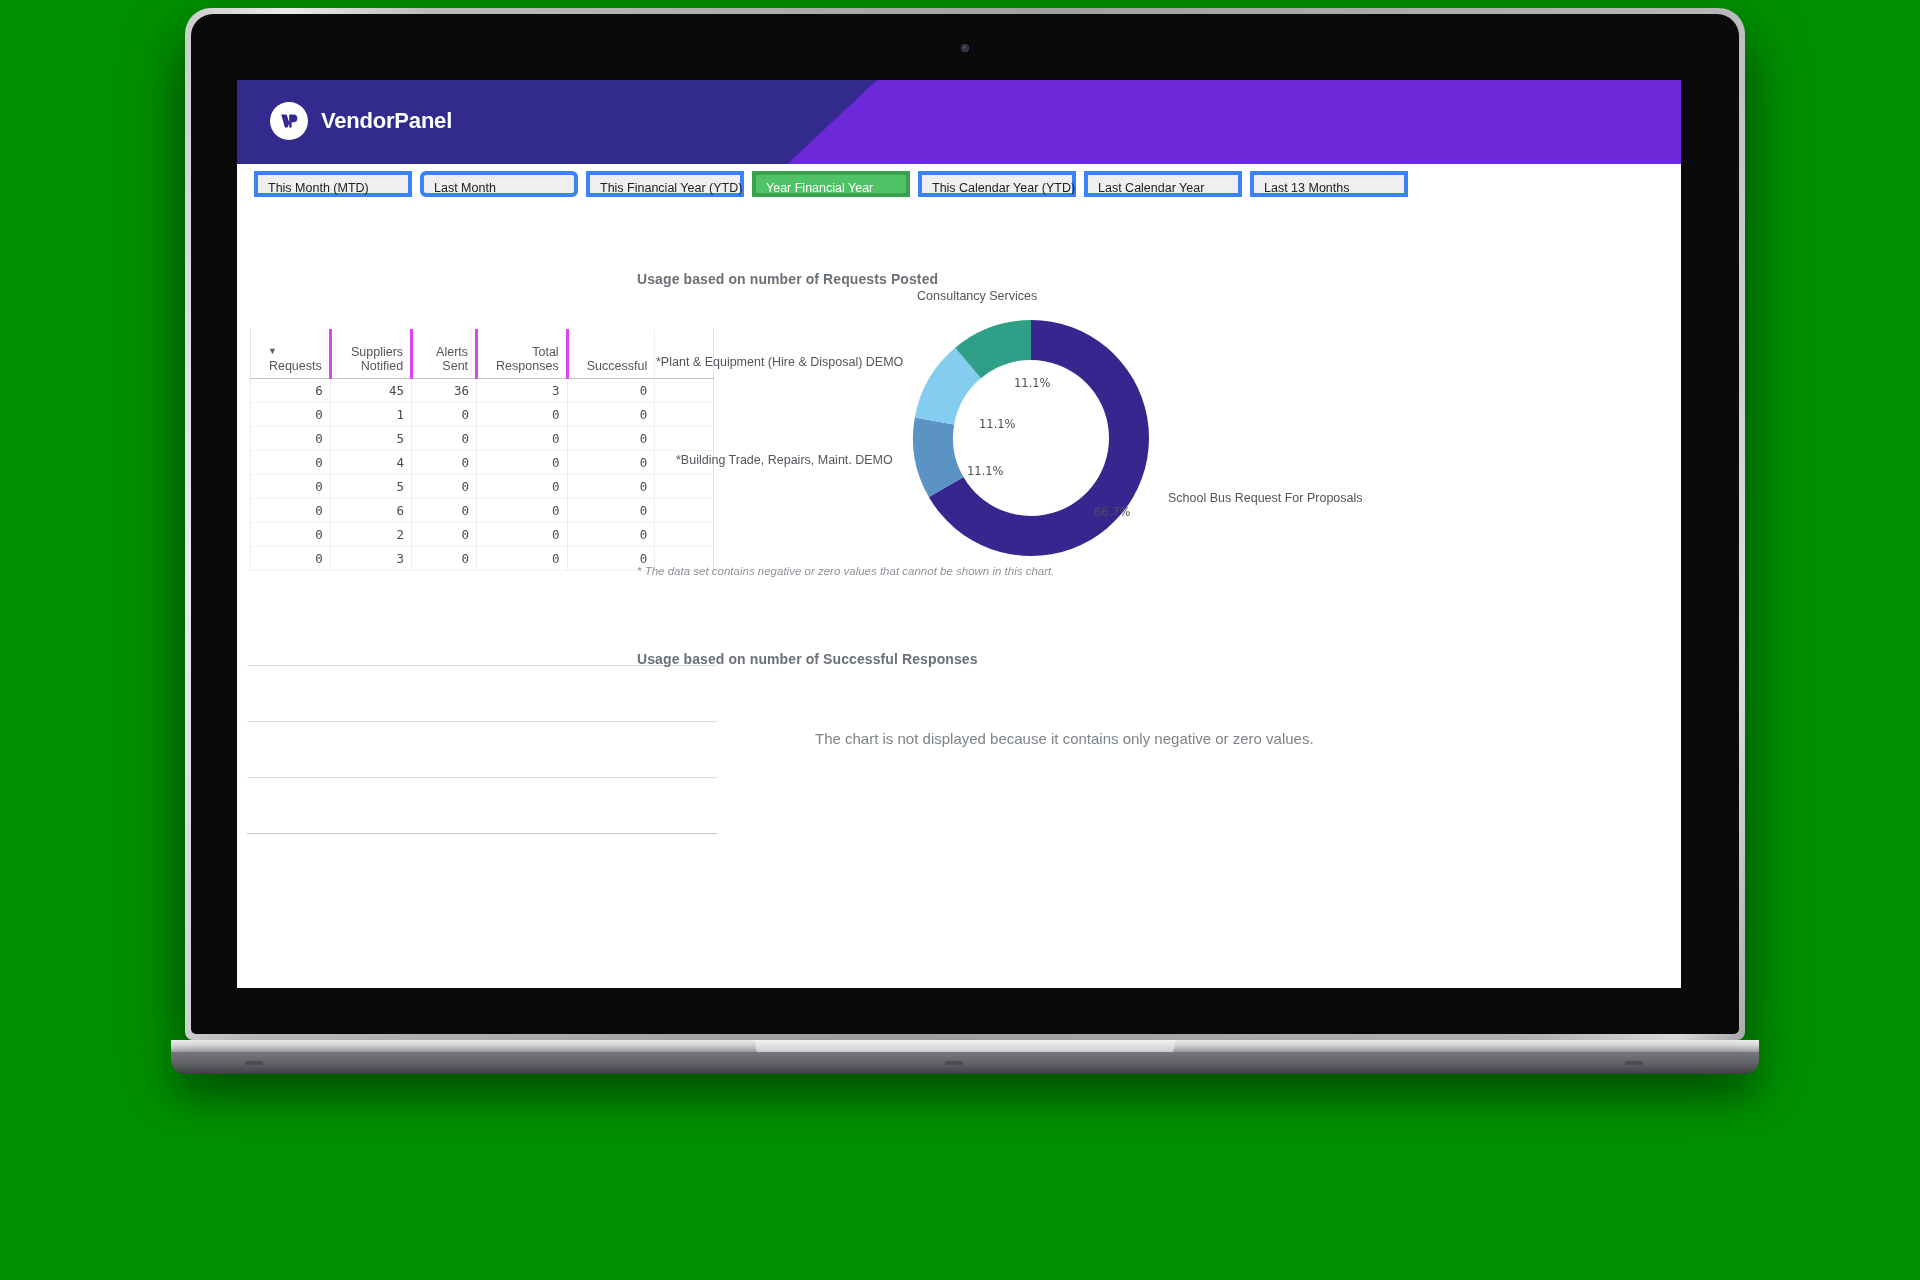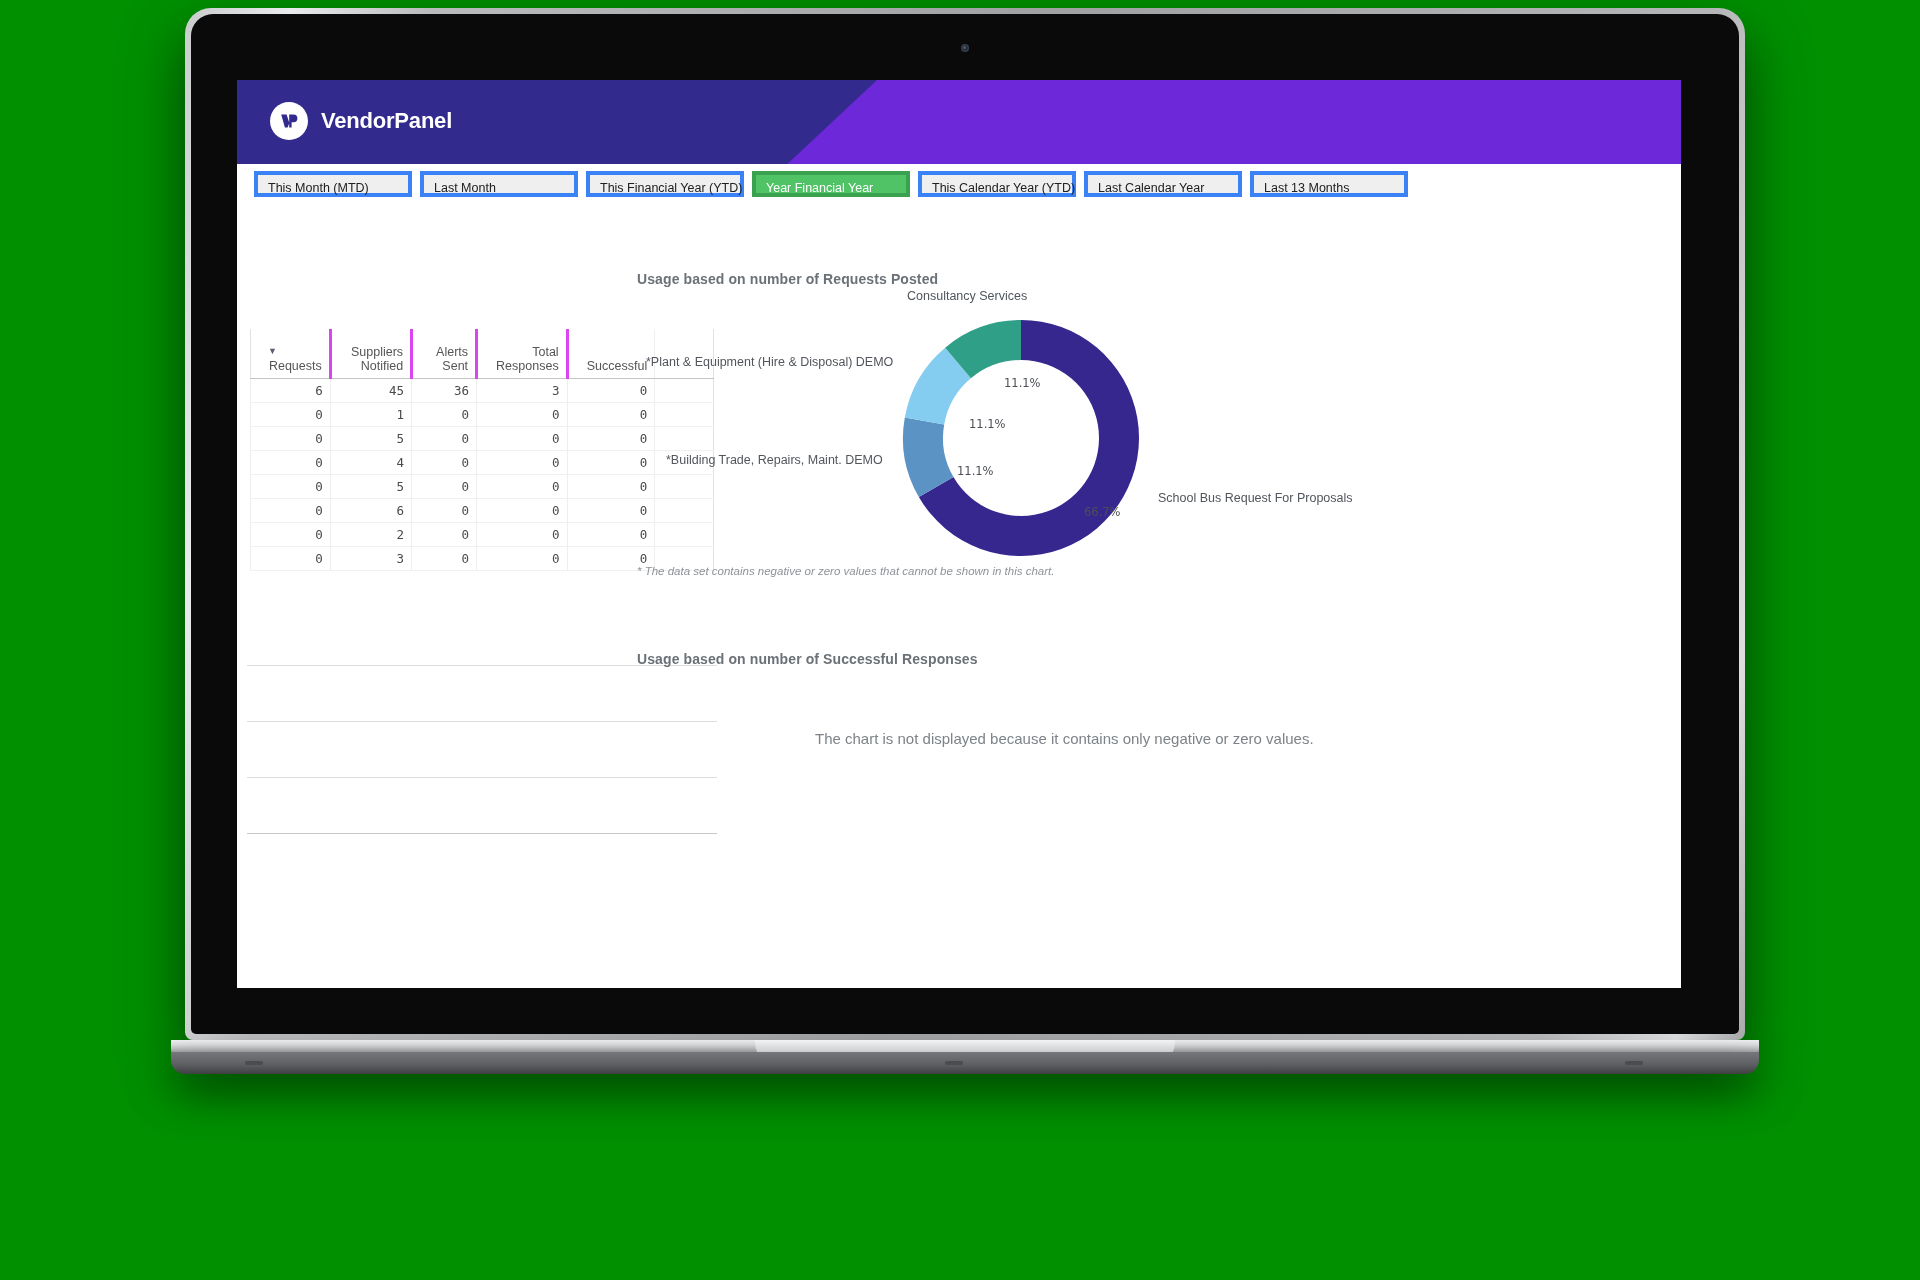--- a/index.html
+++ b/index.html
@@ -173,21 +173,21 @@
     padding: 0 10px;
     font-size: 12.5px;
     color: #202020;
     background: #efefef;
     border: 4px solid #3b82f6;
     box-sizing: border-box;
     white-space: nowrap;
     cursor: pointer;
   }
   .tab.w1 { width: 158px; }
-  .tab.w2 { width: 158px; }
+  .tab.w2 { width: 158px; border-radius: 6px; }
   .tab.w3 { width: 158px; }
   .tab.w4 { width: 158px; }
   .tab.w5 { width: 158px; }
   .tab.w6 { width: 158px; }
   .tab.w7 { width: 158px; }
   .tab.active {
     background: #4fc366;
     border-color: #3aa14f;
     color: #ffffff;
   }
@@ -277,21 +277,21 @@
     font-size: 14px;
     font-weight: bold;
     color: #6b7177;
     letter-spacing: 0.1px;
   }
   #title-1 { left: 400px; top: 68px; }
   #title-2 { left: 400px; top: 448px; }
 
   #donut-wrap {
     position: absolute;
-    left: 384px;
+    left: 394px;
     top: 90px;
     width: 1040px;
     height: 290px;
     text-align: right;
   }
   .donut-label {
     position: absolute;
     font-size: 12.5px;
     color: #51565c;
     white-space: nowrap;

